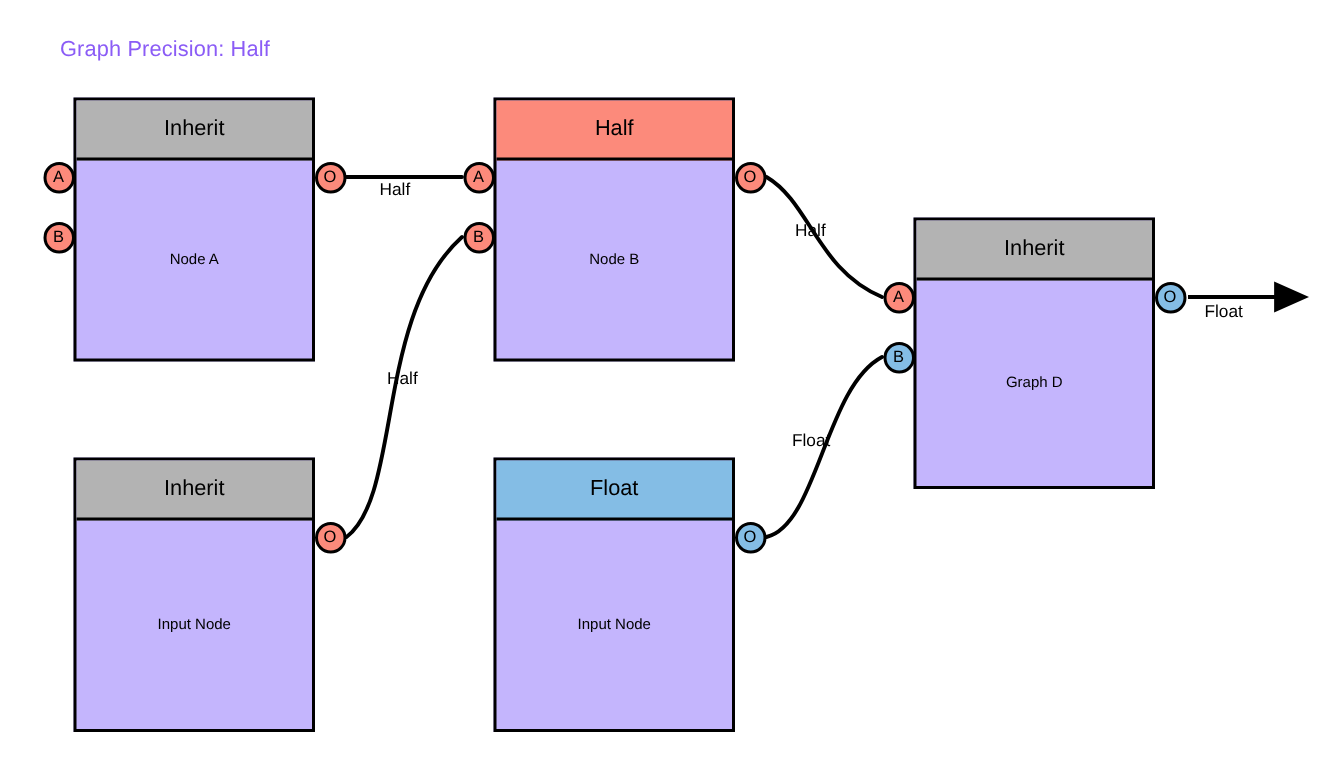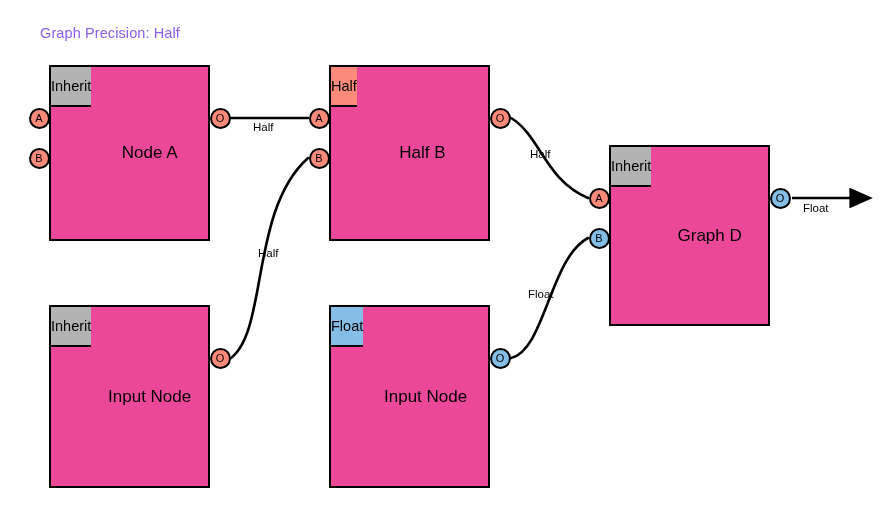--- a/index.html
+++ b/index.html
@@ -34,40 +34,40 @@
     width: 887px;
     font-size: 14.5px;
     color: #8b5cf6;
     letter-spacing: 0.1px;
     margin-left: 40px;
   }
   .node {
     position: absolute;
     box-sizing: border-box;
     border: 2.5px solid #000000;
-    background: #ec4899;
+    background: #c4b5fd;
     display: flex;
-    flex-direction: row;
+    flex-direction: column;
   }
   .node-header {
     box-sizing: border-box;
     height: 40px;
     border-bottom: 2.5px solid #000000;
     display: flex;
     align-items: center;
     justify-content: center;
     font-size: 14.5px;
     color: #000000;
   }
   .node-body {
     flex: 1;
     display: flex;
     align-items: center;
     justify-content: center;
-    font-size: 17px;
+    font-size: 10px;
     color: #000000;
   }
   .port {
     position: absolute;
     width: 21px;
     height: 21px;
     border-radius: 50%;
     border: 2.5px solid #000000;
     box-sizing: border-box;
     display: flex;
@@ -114,21 +114,21 @@
   <div id="nodes-layer">
       <div class="node" style="left: 49px; top: 65px; width: 161px; height: 176px;">
         <div class="node-header" style="background: rgb(179, 179, 179);">Inherit</div>
         <div class="node-body">Node A</div>
       </div>
       <div class="port" style="background: rgb(252, 138, 123); left: 28.5px; top: 107.5px;">A</div>
       <div class="port" style="background: rgb(252, 138, 123); left: 28.5px; top: 147.5px;">B</div>
       <div class="port" style="background: rgb(252, 138, 123); left: 209.5px; top: 107.5px;">O</div>
       <div class="node" style="left: 329px; top: 65px; width: 161px; height: 176px;">
         <div class="node-header" style="background: rgb(252, 138, 123);">Half</div>
-        <div class="node-body">Half B</div>
+        <div class="node-body">Node B</div>
       </div>
       <div class="port" style="background: rgb(252, 138, 123); left: 308.5px; top: 107.5px;">A</div>
       <div class="port" style="background: rgb(252, 138, 123); left: 308.5px; top: 147.5px;">B</div>
       <div class="port" style="background: rgb(252, 138, 123); left: 489.5px; top: 107.5px;">O</div>
       <div class="node" style="left: 609px; top: 145px; width: 161px; height: 181px;">
         <div class="node-header" style="background: rgb(179, 179, 179);">Inherit</div>
         <div class="node-body">Graph D</div>
       </div>
       <div class="port" style="background: rgb(252, 138, 123); left: 588.5px; top: 187.5px;">A</div>
       <div class="port" style="background: rgb(132, 189, 229); left: 588.5px; top: 227.5px;">B</div>

